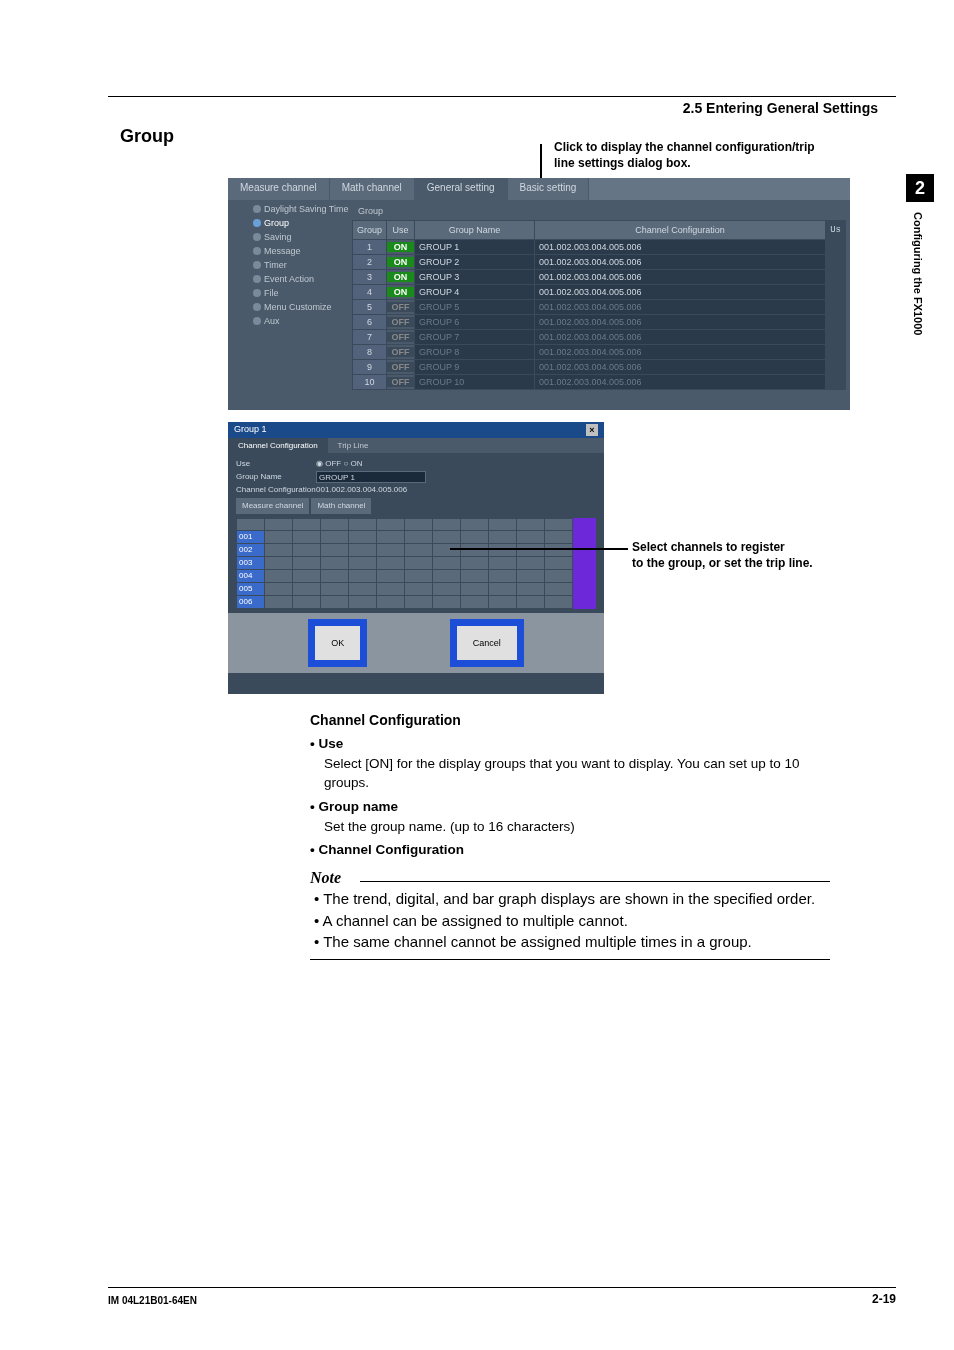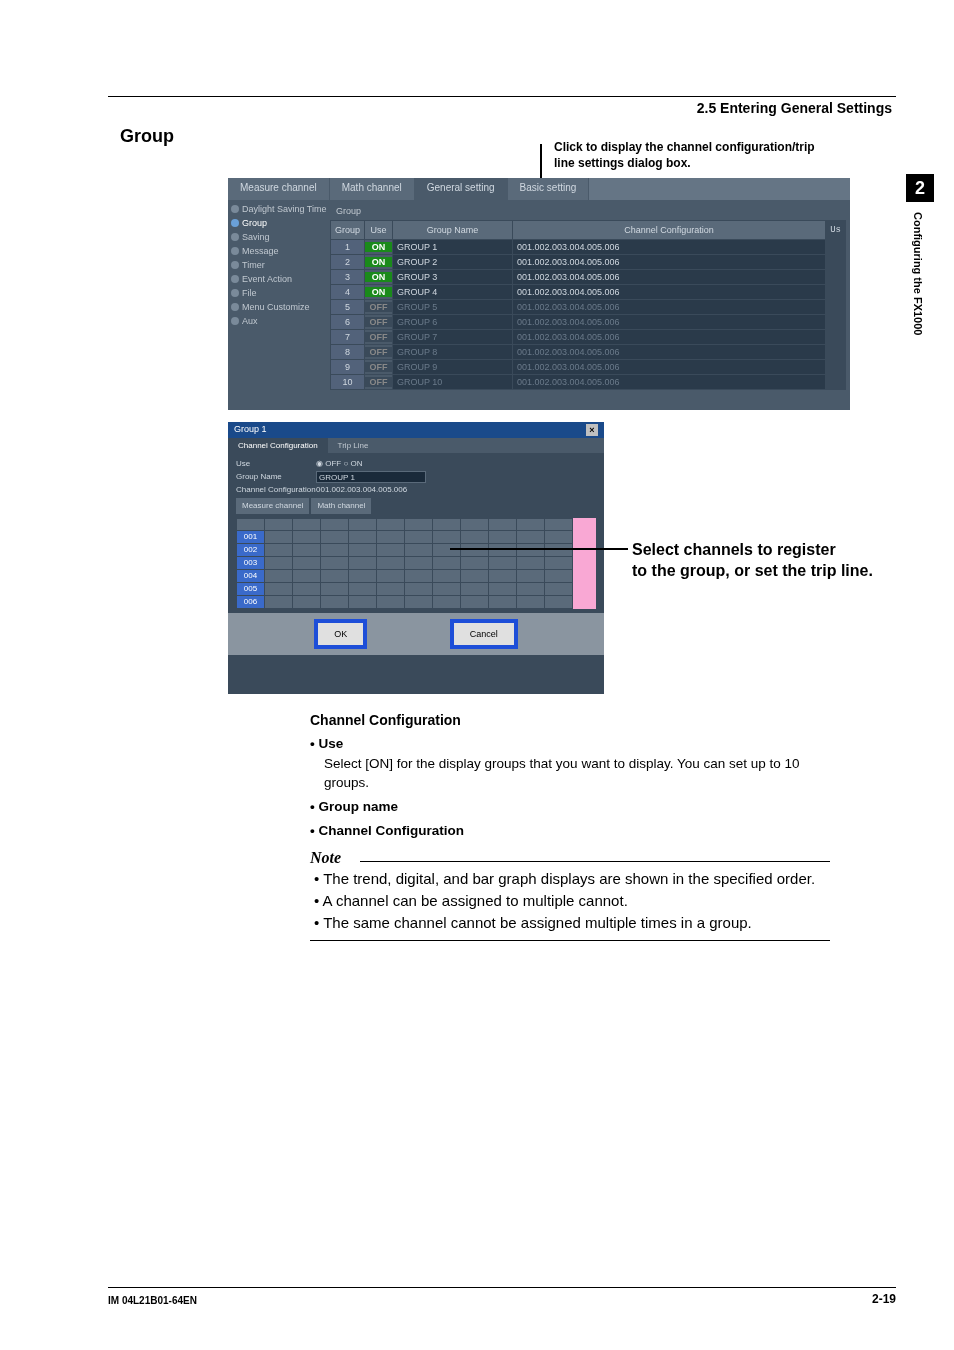--- a/index.html
+++ b/index.html
@@ -15,21 +15,21 @@
   .header-line {
     position: absolute;
     top: 96px;
     left: 108px;
     right: 58px;
     border-top: 1px solid #000;
   }
   .section-header {
     position: absolute;
     top: 100px;
-    right: 62px;
+    right: 76px;
     font-weight: bold;
     font-size: 14px;
   }
   .title {
     position: absolute;
     top: 126px;
     left: 120px;
     font-size: 18px;
     font-weight: bold;
   }
@@ -79,21 +79,21 @@
     content:"";
     position:absolute;
     bottom:0; left:0;
     width:12px; height:2px;
     background:#000;
   }
   .anno2 {
     position: absolute;
     top: 540px;
     left: 632px;
-    font-size: 16px;
+    font-size: 12px;
     font-weight: bold;
     line-height: 1.3;
   }
   .anno2-line {
     position: absolute;
     top: 548px;
     left: 450px;
     width: 178px;
     height: 2px;
     background: #000;
@@ -121,20 +121,21 @@
     border-right: 1px solid #4a5a6a;
     color: #d0d8e0;
     background:#5a6a7a;
   }
   .shot1 .tab.active {
     background: #4a5a6a;
   }
   .shot1 .body {
     display: flex;
     height: 210px;
+    padding-left: 22px;
   }
   .shot1 .sidebar {
     width: 98px;
     background: #4a5a6a;
     padding: 2px 0;
   }
   .shot1 .sidebar .item {
     padding: 2px 4px 2px 14px;
     font-size: 9px;
     color: #c0c8d0;
@@ -247,23 +248,22 @@
     font-size:8px; padding:0 2px; width:110px; height:12px;
   }
   .shot2 .chbtns{
     display:flex; gap:2px; margin-top:2px;
   }
   .shot2 .chbtn{
     background:#5a6a7a; padding:2px 6px; font-size:8px;
   }
   .shot2 .grid{
     flex:1;
-    background:#f9a8d4;
+    background:#6d28d9;
     margin-top:4px;
-    text-align:center;
   }
   .shot2 table.cgrid{
     border-collapse:collapse;
     font-size:8px;
   }
   .shot2 table.cgrid td{
     border:1px solid #3a4a5a;
     width:28px; height:12px;
     background:#5a6a7a;
   }
@@ -272,24 +272,24 @@
     color:#fff;
     padding:0 2px;
   }
   .shot2 .buttons{
     background:#8a95a0;
     padding:6px;
     text-align:center;
   }
   .shot2 .buttons button{
     font-size:9px;
-    padding:6px 16px;
+    padding:12px 16px;
     margin:0 40px;
     background:#e0e0e0;
-    border:4px solid #1d4ed8;
+    border:7px solid #1d4ed8;
   }
 
   
   .content {
     position: absolute;
     top: 710px;
     left: 310px;
     width: 520px;
     font-size: 13.5px;
     line-height: 1.45;
@@ -637,20 +637,21 @@
   <span>to the group, or set the trip line.</span>
 </div>
 
 <div class="content">
   <h3>Channel Configuration</h3>
 
   <div class="bullet-row item-title">•  Use</div>
   <div class="bullet-body">Select [ON] for the display groups that you want to display. You can set up to 10 groups.</div>
 
   <div class="bullet-row item-title">•  Group name</div>
+  <div class="bullet-body">Set the group name. (up to 16 characters)</div>
 
   <div class="bullet-row item-title">•  Channel Configuration</div>
 
   <div class="note-title">Note</div>
   <div class="note-line"></div>
   <ul class="note-list">
     <li>The trend, digital, and bar graph displays are shown in the specified order.</li>
     <li>A channel can be assigned to multiple cannot.</li>
     <li>The same channel cannot be assigned multiple times in a group.</li>
   </ul>

